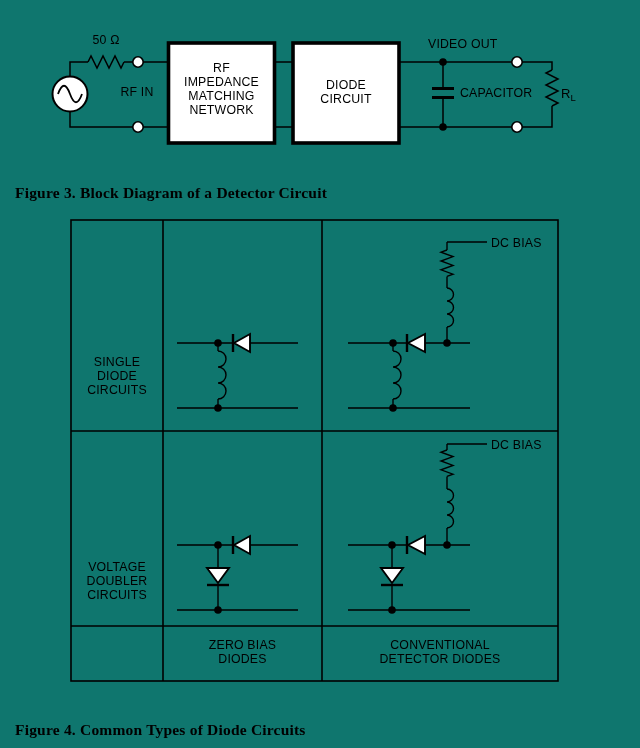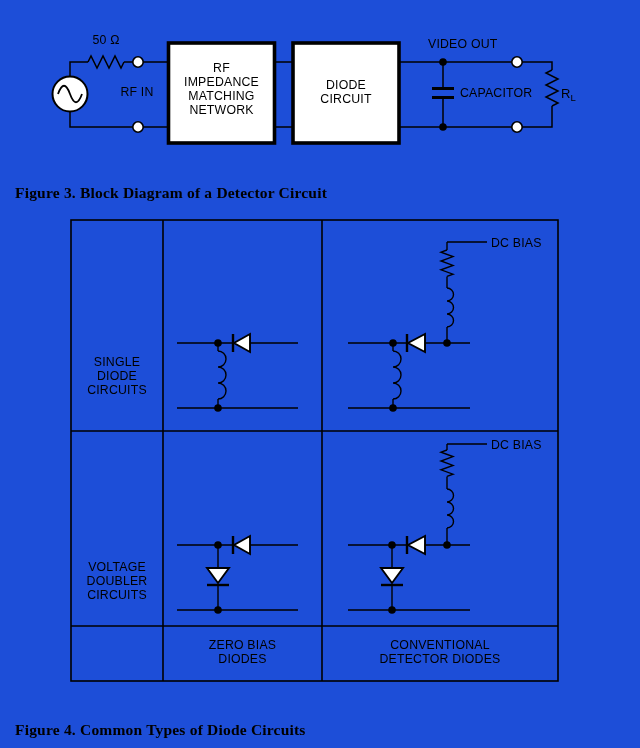--- a/index.html
+++ b/index.html
@@ -1,20 +1,20 @@
 <!DOCTYPE html>
 <html><head>
 <meta charset="utf-8">
 <style>
   html, body { margin: 0; padding: 0; background: #ffffff; }
   #page {
     position: relative;
     width: 640px;
     height: 748px;
-    background: #1d4ed8;
+    background: #0f766e;
     font-family: "Liberation Sans", sans-serif;
     overflow: hidden;
   }
   svg { display: block; }
   .wire   { stroke: #000; stroke-width: 1.5; fill: none; }
   .thin   { stroke: #000; stroke-width: 1.4; fill: none; }
   .border { stroke: #000; stroke-width: 1.6; fill: none; }
   .block  { stroke: #000; stroke-width: 3.6; fill: #fff; }
   .plate  { stroke: #000; stroke-width: 3; fill: none; }
   .bar    { stroke: #000; stroke-width: 2.4; fill: none; }

